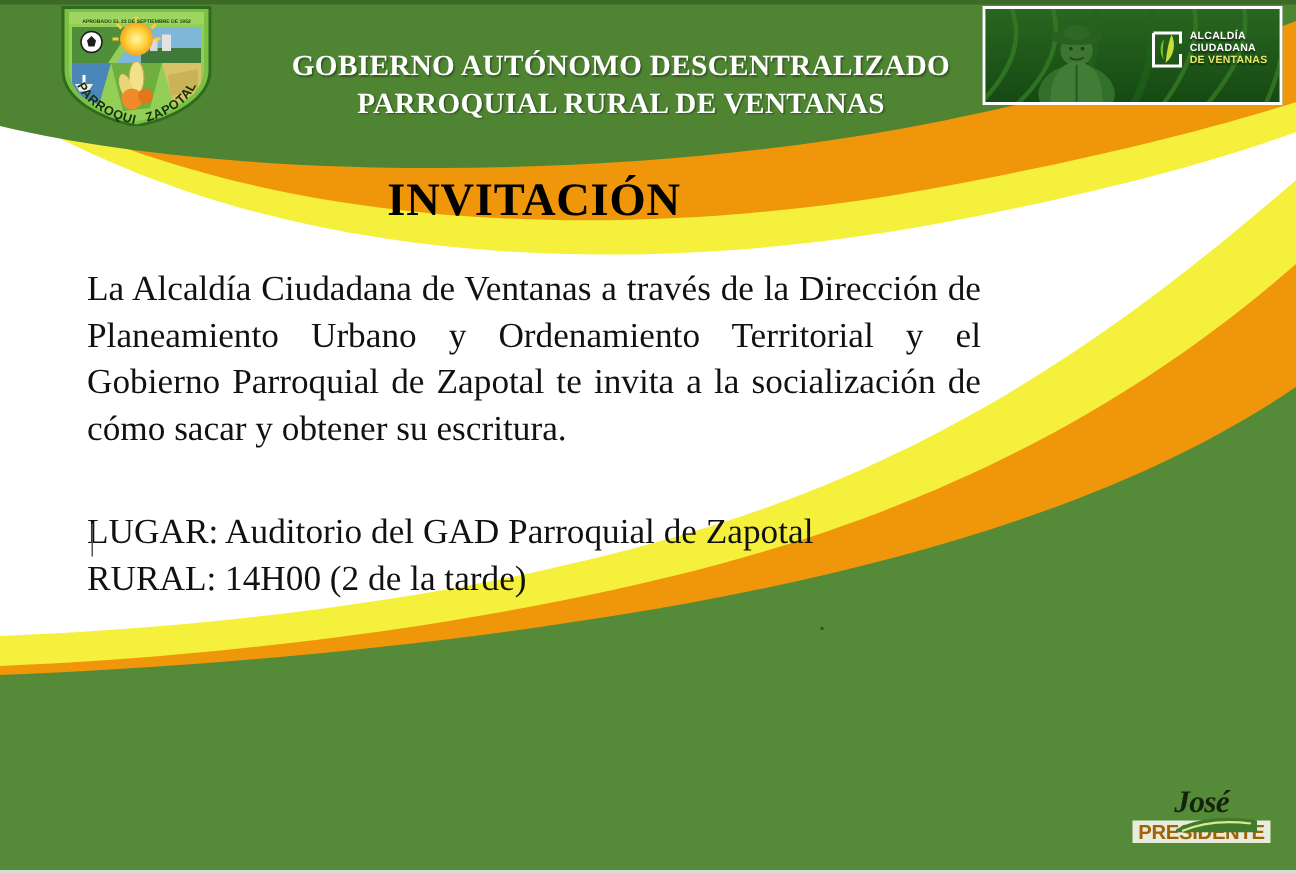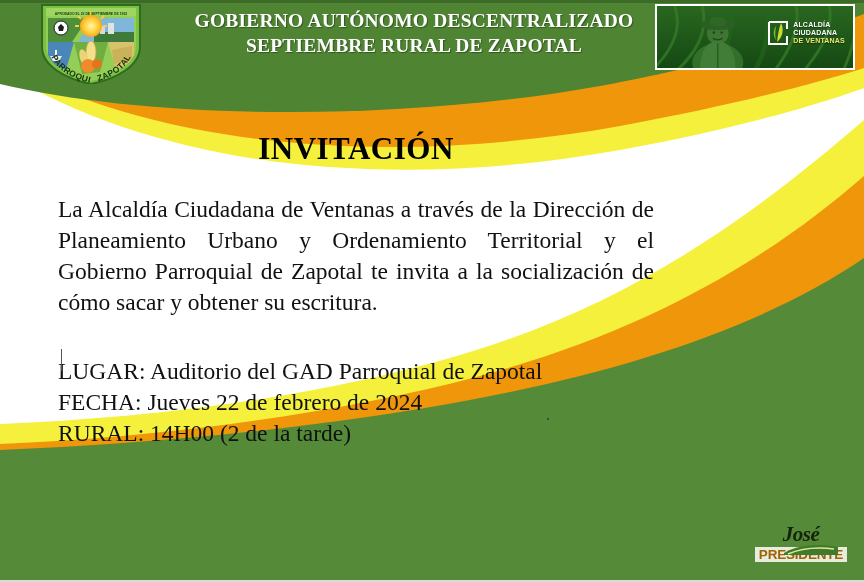--- a/index.html
+++ b/index.html
@@ -53,21 +53,21 @@
     position: absolute;
     left: 28px;
     top: 2px;
     width: 126px;
     height: 82px;
     z-index: 8;
   }
   #header-title {
     position: absolute;
     left: 176px;
-    top: 8px;
+    top: 32px;
     width: 476px;
     text-align: center;
     color: #ffffff;
     font-family: "Liberation Serif", serif;
     font-weight: bold;
     font-size: 19.5px;
     line-height: 25px;
     letter-spacing: 0.2px;
     text-shadow: 1px 1px 1px rgba(0,0,0,0.35);
     z-index: 8;
@@ -119,21 +119,21 @@
     text-shadow: 0 1px 1px rgba(0,0,0,0.5);
   }
   #photo-brand .brand-text .l3 {
     color: #e9e96a;
   }
 
   
   #content {
     position: absolute;
     left: 0;
-    top: 108px;
+    top: 92px;
     width: 712px;
     z-index: 10;
   }
   #invite-title {
     text-align: center;
     font-family: "Liberation Serif", serif;
     font-weight: bold;
     font-size: 31px;
     color: #000000;
     margin: 23px 0 0 0;
@@ -326,21 +326,21 @@
         <textPath href="#arcRight" startOffset="14%">ZAPOTAL</textPath>
       </text>
       <text x="63" y="13" text-anchor="middle" font-family="Liberation Sans, sans-serif" font-size="3.4" font-weight="bold" fill="#183d08">
         APROBADO EL 23 DE SEPTIEMBRE DE 1952
       </text>
     </svg>
   </div>
 
   <div id="header-title">
     <span class="title-line">GOBIERNO AUTÓNOMO DESCENTRALIZADO</span>
-    <span class="title-line">SEPTIEMBRE RURAL DE ZAPOTAL</span>
+    <span class="title-line">PARROQUIAL RURAL DE VENTANAS</span>
   </div>
 
   <div id="header-photo">
     <svg class="photo-canvas" viewBox="0 0 200 66" preserveAspectRatio="none" xmlns="http://www.w3.org/2000/svg">
       <defs>
         <linearGradient id="fieldGrad" x1="0" y1="0" x2="0" y2="1">
           <stop offset="0%" stop-color="#2d6b22"></stop>
           <stop offset="100%" stop-color="#11400f"></stop>
         </linearGradient>
       </defs>
@@ -392,24 +392,20 @@
   <div id="content">
     <h1 id="invite-title">INVITACIÓN</h1>
     <p id="invite-paragraph">La Alcaldía Ciudadana de Ventanas a través de la Dirección de Planeamiento Urbano y Ordenamiento Territorial y el Gobierno Parroquial de Zapotal te invita a la socialización de cómo sacar y obtener su escritura.</p>
 
     <div id="details">
       <div class="detail-row">
         <span>LUGAR:</span>
         <span>Auditorio del GAD Parroquial de Zapotal</span>
       </div>
       <div class="detail-row">
-        <span>FECHA:</span>
-        <span>Jueves 22 de febrero de 2024</span>
-      </div>
-      <div class="detail-row">
         <span>RURAL:</span>
         <span>14H00 (2 de la tarde)</span>
       </div>
     </div>
   </div>
 
   <div id="text-caret"></div>
   <div id="stray-dot"></div>
 
   <div id="signature">

